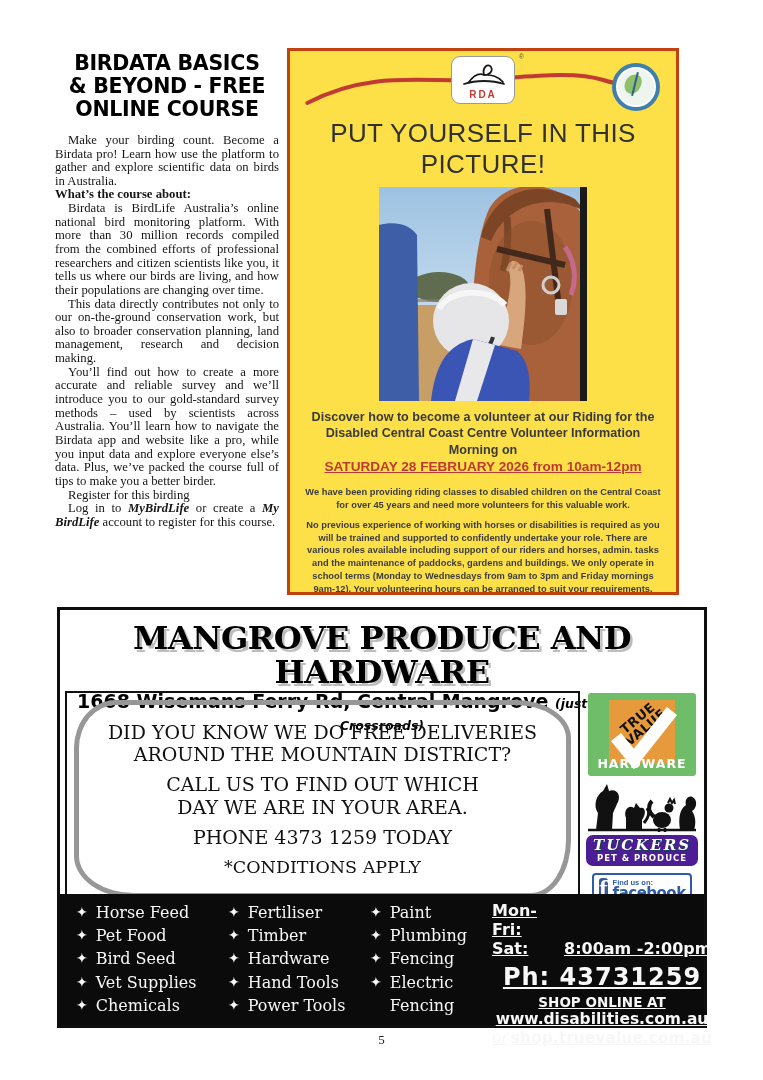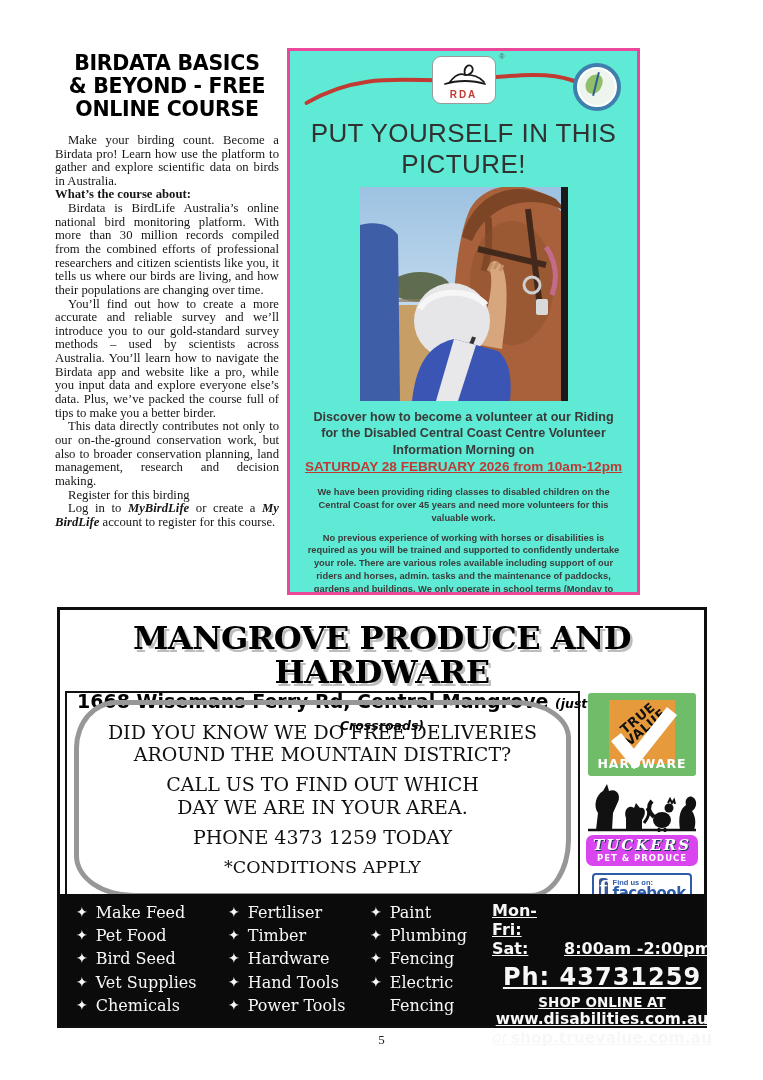--- a/index.html
+++ b/index.html
@@ -10,22 +10,22 @@
   .article{position:absolute;left:55px;top:52px;width:224px;}
   .article h1{font-family:"DejaVu Sans",sans-serif;font-weight:bold;font-size:20.5px;
               line-height:1.12;text-align:center;margin:0 0 13px;white-space:pre-line;
               letter-spacing:-0.3px;color:#000;}
   .article p{font-family:"Liberation Serif",serif;font-size:12.7px;line-height:1.075;
              text-align:justify;margin:0;text-indent:13px;color:#151515;}
   .article p.subhead{text-indent:0;font-weight:bold;text-align:left;}
   .article .bi{font-weight:bold;font-style:italic;}
 
   
-  .rda{position:absolute;left:287px;top:48px;width:353px;height:547px;border:3px solid #ec4899;
-       box-sizing:border-box;background:#5eead4;padding:2px 8px;text-align:center;overflow:hidden;}
+  .rda{position:absolute;left:287px;top:48px;width:392px;height:547px;border:3px solid #c2410c;
+       box-sizing:border-box;background:#fde047;padding:2px 8px;text-align:center;overflow:hidden;}
   .rda-header{position:relative;height:58px;}
   .rda-swoosh{position:absolute;left:0;top:0;width:100%;height:100%;}
   .rda-logo{position:absolute;left:50%;top:3px;transform:translateX(-50%);width:62px;height:46px;
             background:#fff;border:1.5px solid #9a9a9a;border-radius:9px;}
   .rda-logo .reg{position:absolute;right:-10px;top:-4px;font-size:7px;color:#555;}
   .rda-logo .glyph{position:absolute;left:6px;top:4px;}
   .rda-logo .lbl{position:absolute;left:0;right:0;bottom:3px;color:#c23b33;font-weight:bold;
                  font-size:10px;letter-spacing:2px;}
   .rda-badge{position:absolute;right:8px;top:10px;width:40px;height:40px;border-radius:50%;
              background:#eef4ee;border:4px solid #3f7fae;box-shadow:inset 0 0 0 2px #fff;}
@@ -60,21 +60,21 @@
   .tv{width:108px;height:99px;background:#6fbd68;border-radius:3px;position:relative;}
   .tv-orange{position:absolute;left:21px;top:7px;width:66px;height:64px;background:#e69a3c;}
   .tv-words{position:absolute;left:24px;top:18px;width:60px;transform:rotate(-40deg);
             font-family:"DejaVu Sans",sans-serif;font-weight:bold;color:#111;
             font-size:13px;line-height:0.95;text-align:center;letter-spacing:0.5px;}
   .tv-check{position:absolute;left:14px;top:10px;}
   .tv-cap{position:absolute;left:0;right:0;bottom:5px;text-align:center;color:#fff;
           font-family:"DejaVu Sans",sans-serif;font-weight:bold;font-size:12.5px;letter-spacing:1px;}
   
   .tuckers{width:112px;text-align:center;}
-  .tuckers-banner{background:#d946ef;border-radius:7px;padding:1px 2px 3px;margin-top:-2px;}
+  .tuckers-banner{background:#4c1d95;border-radius:7px;padding:1px 2px 3px;margin-top:-2px;}
   .tuckers-name{font-family:"DejaVu Serif",serif;font-style:italic;font-weight:bold;color:#fff;
                 font-size:15px;letter-spacing:2px;text-shadow:1px 1px 0 #11414f;}
   .tuckers-cap{font-family:"DejaVu Sans",sans-serif;font-weight:bold;color:#fff;font-size:8.5px;
                letter-spacing:1px;margin-top:-1px;}
   
   .fb{width:100px;border:2px solid #2d5ca8;border-radius:4px;background:#fff;display:flex;
       align-items:center;gap:5px;padding:3px 5px;box-sizing:border-box;}
   .fb-square{width:24px;height:24px;background:#3b5998;color:#fff;border-radius:3px;
              font-family:"DejaVu Serif",serif;font-weight:bold;font-size:20px;line-height:23px;
              text-align:center;}
@@ -107,22 +107,22 @@
 
 <div class="page">
 
   <section class="article">
     <h1>BIRDATA BASICS
 &amp; BEYOND - FREE
 ONLINE COURSE</h1>
     <p>Make your birding count. Become a Birdata pro! Learn how use the platform to gather and explore scientific data on birds in Australia.</p>
     <p class="subhead">What’s the course about:</p>
     <p>Birdata is BirdLife Australia’s online national bird monitoring platform. With more than 30 million records compiled from the combined efforts of professional researchers and citizen scientists like you, it tells us where our birds are living, and how their populations are changing over time.</p>
+    <p>This data directly contributes not only to our on-the-ground conservation work, but also to broader conservation planning, land management, research and decision making.</p>
     <p>You’ll find out how to create a more accurate and reliable survey and we’ll introduce you to our gold-standard survey methods – used by scientists across Australia. You’ll learn how to navigate the Birdata app and website like a pro, while you input data and explore everyone else’s data. Plus, we’ve packed the course full of tips to make you a better birder.</p>
-    <p>This data directly contributes not only to our on-the-ground conservation work, but also to broader conservation planning, land management, research and decision making.</p>
     <p>Register for this birding</p>
     <p><span>Log in to </span><span class="bi">MyBirdLife</span><span> or create a </span><span class="bi">My BirdLife</span><span> account to register for this course.</span></p>
   </section>
 
   <section class="rda">
     <div class="rda-header">
       <svg class="rda-swoosh" viewBox="0 0 400 58" preserveAspectRatio="none">
         <path d="M10 50 C 80 16, 140 30, 195 27 C 255 23, 300 18, 330 27 C 346 32, 356 31, 368 24" stroke="#c23b33" stroke-width="4" fill="none" stroke-linecap="round"></path>
       </svg>
       <div class="rda-logo">
@@ -234,21 +234,21 @@
             <div class="fb-brand">facebook.</div>
           </div>
         </div>
       </div>
     </div>
 
     <div class="hw-black">
       <ul class="prod c1">
         <li>
             <span class="bullet">✦</span>
-            <span>Make Feed</span>
+            <span>Horse Feed</span>
           </li>
         <li>
             <span class="bullet">✦</span>
             <span>Pet Food</span>
           </li>
         <li>
             <span class="bullet">✦</span>
             <span>Bird Seed</span>
           </li>
         <li>

